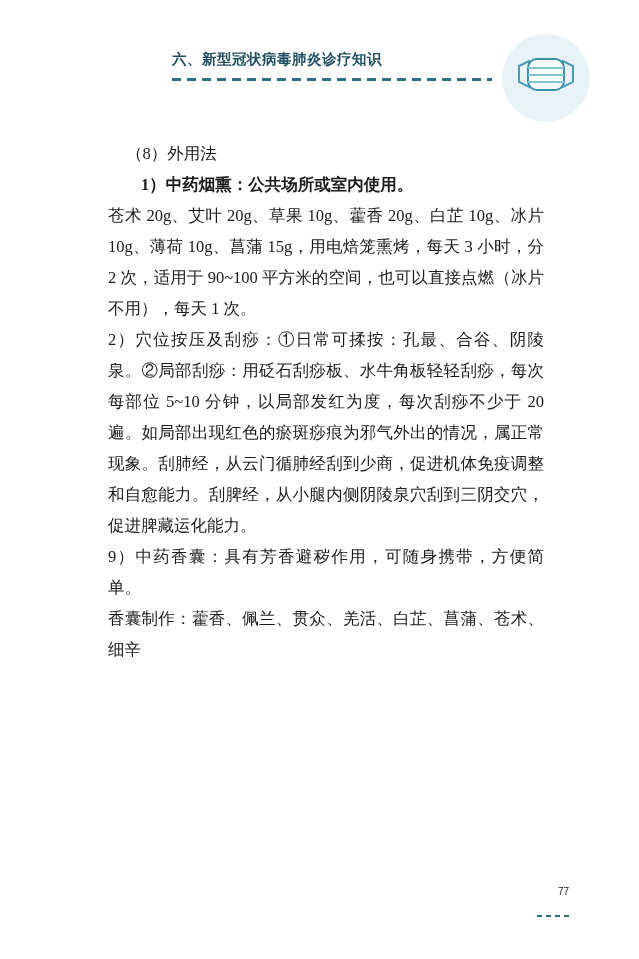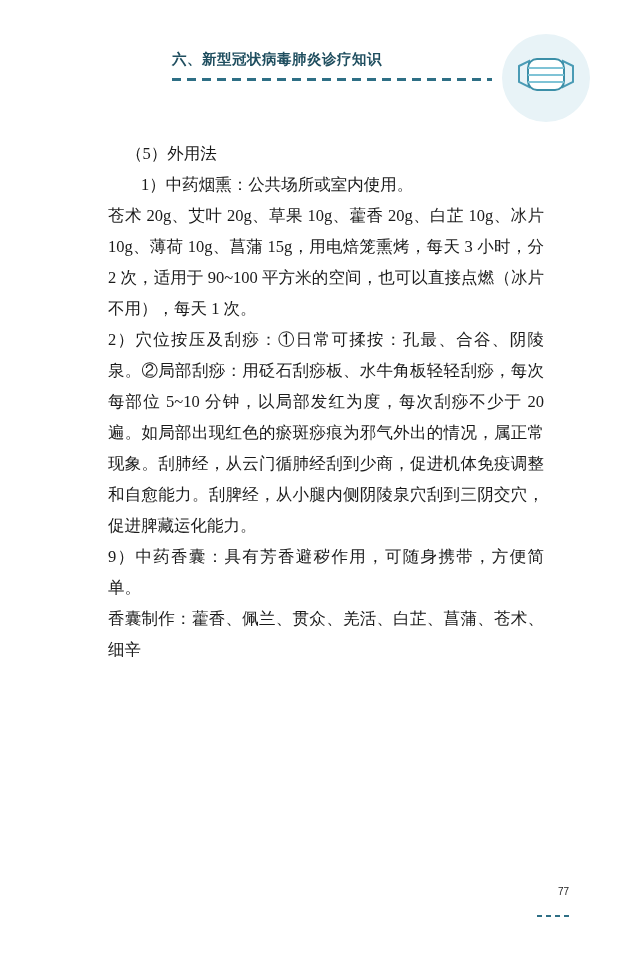--- a/index.html
+++ b/index.html
@@ -81,20 +81,21 @@
   }
   .content p {
     margin: 0 0 0 0;
     text-indent: 0;
   }
   .p-indent1 {
     padding-left: 18px;
   }
   .p-indent2 {
     padding-left: 33px;
+    font-weight: bold;
   }
   .p-indent-hang {
     padding-left: 0;
     text-indent: 33px;
   }
 
   
   .footer {
     position: absolute;
     left: 0;
@@ -137,21 +138,21 @@
           <rect x="13" y="5" width="36" height="31" rx="9" ry="9" fill="#ffffff" stroke="#3c8fa8" stroke-width="2"></rect>
           <path d="M13 14 H49" stroke="#7fc3d6" stroke-width="2"></path>
           <path d="M13 21 H49" stroke="#7fc3d6" stroke-width="2"></path>
           <path d="M13 28 H49" stroke="#7fc3d6" stroke-width="2"></path>
         </svg>
       </span>
     </div>
   </div>
 
   <div class="content">
-    <p class="p-indent1">（5）外用法</p>
+    <p class="p-indent1">（8）外用法</p>
     <p class="p-indent2">1）中药烟熏：公共场所或室内使用。</p>
     <p class="p-indent-hang">苍术 20g、艾叶 20g、草果 10g、藿香 20g、白芷 10g、冰片 10g、薄荷 10g、菖蒲 15g，用电焙笼熏烤，每天 3 小时，分 2 次，适用于 90~100 平方米的空间，也可以直接点燃（冰片不用），每天 1 次。</p>
     <p class="p-indent-hang">2）穴位按压及刮痧：①日常可揉按：孔最、合谷、阴陵泉。②局部刮痧：用砭石刮痧板、水牛角板轻轻刮痧，每次每部位 5~10 分钟，以局部发红为度，每次刮痧不少于 20 遍。如局部出现红色的瘀斑痧痕为邪气外出的情况，属正常现象。刮肺经，从云门循肺经刮到少商，促进机体免疫调整和自愈能力。刮脾经，从小腿内侧阴陵泉穴刮到三阴交穴，促进脾藏运化能力。</p>
     <p class="p-indent-hang">9）中药香囊：具有芳香避秽作用，可随身携带，方便简单。</p>
     <p class="p-indent-hang">香囊制作：藿香、佩兰、贯众、羌活、白芷、菖蒲、苍术、细辛</p>
   </div>
 
   <div class="footer">
     <div class="page-number">77</div>
     <div class="footer-rule"></div>

